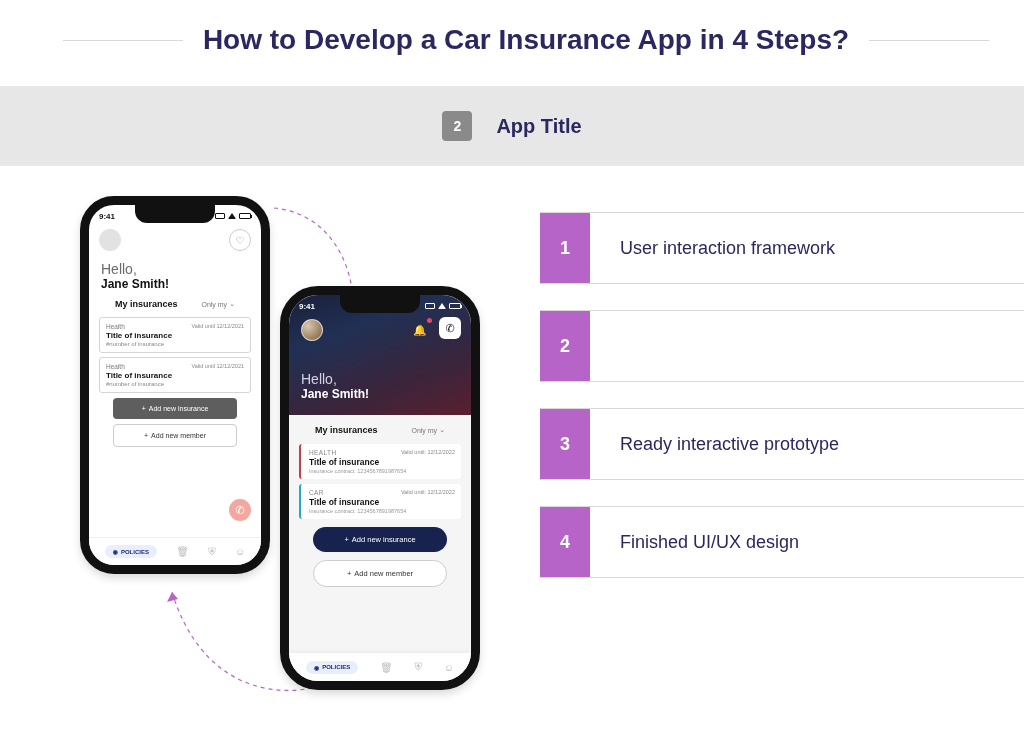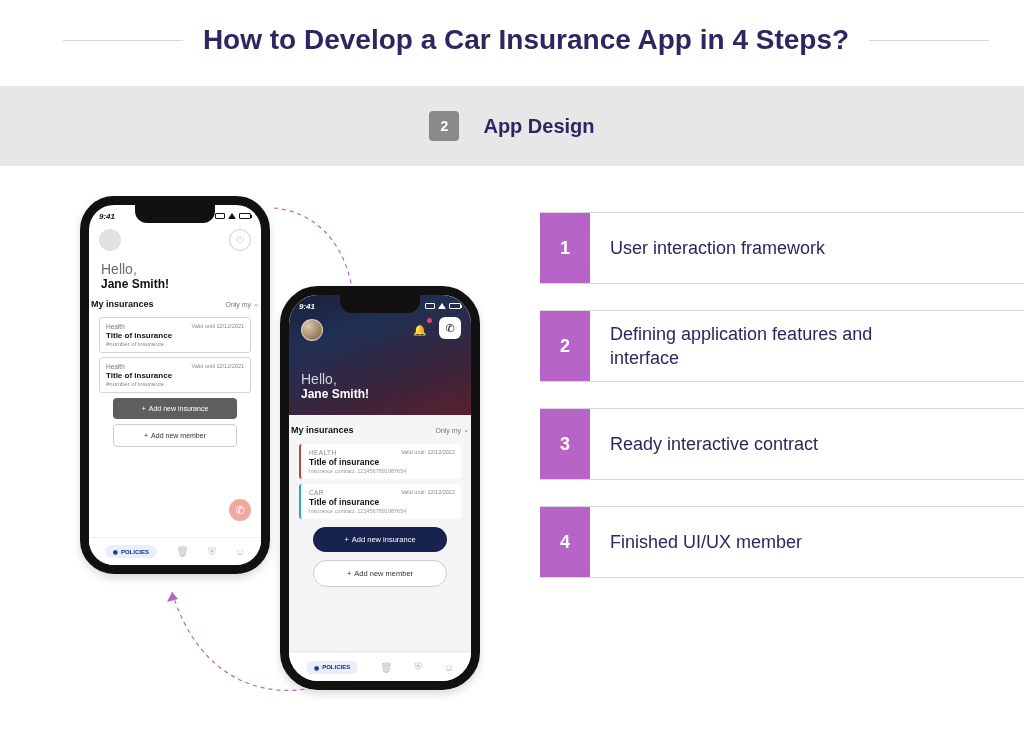--- a/index.html
+++ b/index.html
@@ -83,21 +83,20 @@
     z-index: 5;
   }
   .status-bar {
     display: flex;
     justify-content: space-between;
     align-items: center;
     font-size: 8px;
     font-weight: 600;
     padding: 4px 10px 0;
     height: 18px;
-    font-style: italic;
   }
   .status-icons { display: flex; gap: 3px; align-items: center; }
   .bar-i { width: 10px; height: 6px; border: 0.8px solid currentColor; border-radius: 1px; }
   .wifi-i { width:0; height:0; border-left:4px solid transparent; border-right:4px solid transparent; border-bottom:6px solid currentColor; border-radius:1px;}
   .batt-i { width:12px; height:6px; border:0.8px solid currentColor; border-radius:1px; position:relative;}
   .batt-i::after{content:"";position:absolute;right:-2px;top:1px;width:1.2px;height:3px;background:currentColor;}
 
   
   .phone-a {
     left: 40px; top: 0;
@@ -110,21 +109,21 @@
     position:absolute; top:24px; right:10px;
     width:22px; height:22px; border-radius:50%;
     border:1px solid #ccc; background:#fff;
     display:flex; align-items:center; justify-content:center;
     font-size:10px; color:#888;
   }
   .hello { font-size:14px; color:#6b6b6b; padding:10px 12px 0; }
   .hello-name { font-size:12px; font-weight:700; color:#111; padding:0 12px 8px; }
   .section-row {
     display:flex; justify-content:space-between; align-items:center;
-    padding:0 2px 4px; font-size:9px;
+    padding:0 26px 4px; font-size:9px;
   }
   .section-row .sec-title { font-weight:700; color:#111; }
   .section-row .filter { color:#777; font-size:7px; display:flex; align-items:center; gap:2px;}
   .filter .chev { font-size:7px; }
   .card {
     margin: 4px 10px;
     border: 1px solid #d5d5d5;
     border-radius:3px;
     padding: 5px 6px;
     position:relative;
@@ -257,39 +256,39 @@
   }
   .step-num {
     width:50px;
     background:#b764c8;
     color:#fff;
     display:flex; align-items:center; justify-content:center;
     font-size:18px; font-weight:700;
   }
   .step-text {
     display:flex; align-items:center;
-    padding:0 20px;
+    padding:0 30px;
     font-size:18px;
     color:#2b2760;
     line-height:1.35;
     max-width:360px;
   }
 </style>
 </head>
 <body>
 
 <div class="title-wrap">
   <div class="line"></div>
   <h1 class="page-title">How to Develop a Car Insurance App in 4 Steps?</h1>
   <div class="line"></div>
 </div>
 
 <div class="step-band">
   <div class="step-box">2</div>
-  <div class="step-label">App Design</div>
+  <div class="step-label">App Title</div>
 </div>
 
 <div class="body-row">
 
   <div class="mock-area">
 
     <svg class="arrow-svg" style="left:228px; top:8px;" width="120" height="176">
       <path d="M6,4 C70,10 104,80 76,170" fill="none" stroke="#b764c8" stroke-width="1.2" stroke-dasharray="4 4"></path>
       <polygon points="76,170 71,161 82,163" fill="#b764c8"></polygon>
     </svg>
@@ -429,25 +428,24 @@
 
   </div>
 
   <div class="steps-list">
     <div class="step-item">
       <div class="step-num">1</div>
       <div class="step-text">User interaction framework</div>
     </div>
     <div class="step-item">
       <div class="step-num">2</div>
-      <div class="step-text">Defining application features and interface</div>
     </div>
     <div class="step-item">
       <div class="step-num">3</div>
-      <div class="step-text">Ready interactive contract</div>
+      <div class="step-text">Ready interactive prototype</div>
     </div>
     <div class="step-item">
       <div class="step-num">4</div>
-      <div class="step-text">Finished UI/UX member</div>
+      <div class="step-text">Finished UI/UX design</div>
     </div>
   </div>
 
 </div>
 
 </body></html>

